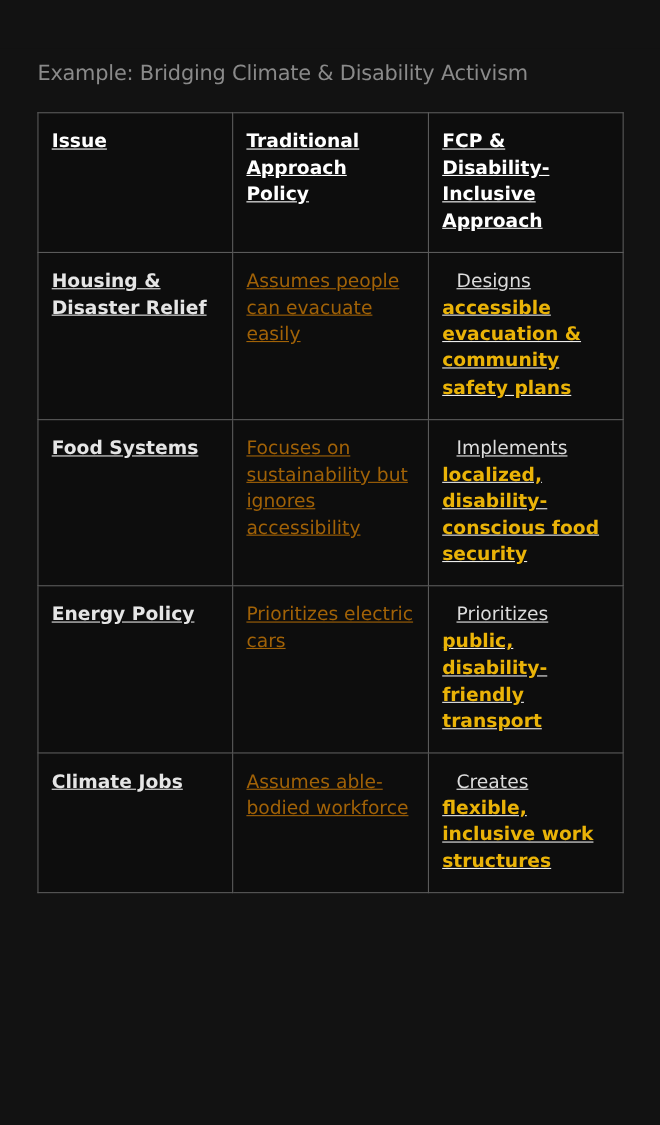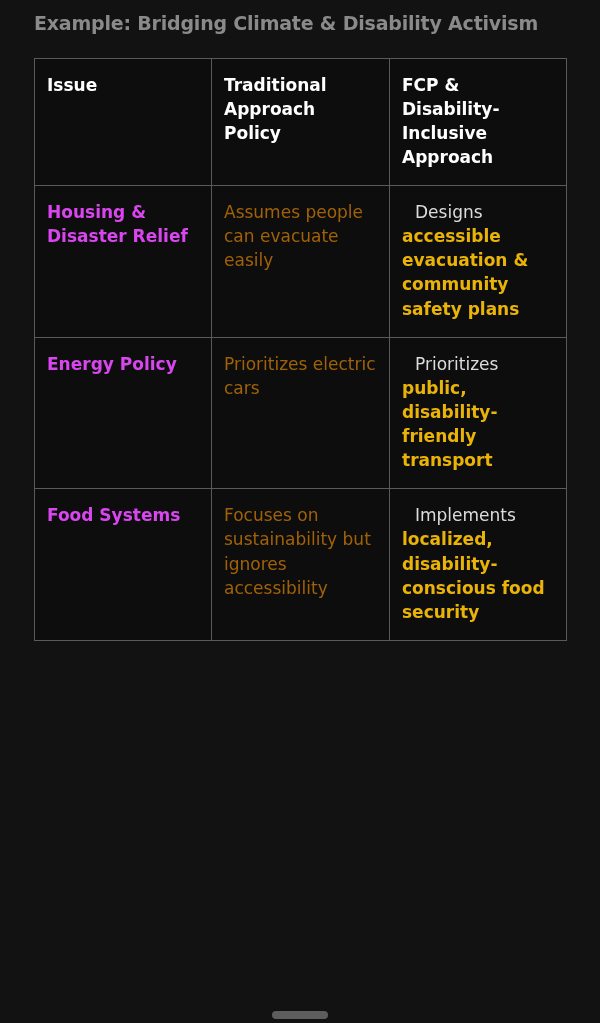--- a/index.html
+++ b/index.html
@@ -16,25 +16,26 @@
   }
   .page {
     width: 600px;
     height: 1023px;
     position: relative;
     background: #121212;
     box-sizing: border-box;
   }
   .heading {
     font-size: 19px;
-    font-weight: bold;
+    font-weight: normal;
     color: #8a8a8a;
     line-height: 1.45;
     padding: 10px 34px 0 34px;
     letter-spacing: -0.2px;
+    margin-top: 44px;
   }
   .table-wrap {
     margin: 20px 34px 0 34px;
     width: 532px;
   }
   table {
     border-collapse: collapse;
     width: 532px;
     table-layout: fixed;
     background: #0d0d0d;
@@ -42,31 +43,32 @@
   td, th {
     border: 1px solid #5a5a5a;
     vertical-align: top;
     text-align: left;
     padding: 14px 12px 16px 12px;
     font-size: 17px;
     line-height: 1.42;
     color: #ececec;
     word-wrap: break-word;
     overflow-wrap: break-word;
+    text-decoration: underline;
   }
   col.c1 { width: 177px; }
   col.c2 { width: 178px; }
   col.c3 { width: 177px; }
   .hdr {
     font-weight: bold;
     color: #ffffff;
   }
   .rowhdr {
     font-weight: bold;
-    color: #d946ef;
+    color: #e5e5e5;
   }
   .cell-plain {
     color: #a16207;
     font-weight: normal;
   }
   .cell-mixed .lead {
     color: #dcdcdc;
     font-weight: normal;
     margin-left: 13px;
   }
@@ -106,29 +108,34 @@
           <td class="hdr">FCP &amp; Disability-Inclusive Approach</td>
         </tr>
 
         <tr>
           <td class="rowhdr">Housing &amp; Disaster Relief</td>
           <td class="cell-plain">Assumes people can evacuate easily</td>
           <td class="cell-mixed"><span class="lead">Designs </span><span class="strong">accessible evacuation &amp; community safety plans</span></td>
         </tr>
 
         <tr>
+          <td class="rowhdr">Food Systems</td>
+          <td class="cell-plain">Focuses on sustainability but ignores accessibility</td>
+          <td class="cell-mixed"><span class="lead">Implements </span><span class="strong">localized, disability-conscious food security</span></td>
+        </tr>
+
+        <tr>
           <td class="rowhdr">Energy Policy</td>
           <td class="cell-plain">Prioritizes electric cars</td>
           <td class="cell-mixed"><span class="lead">Prioritizes </span><span class="strong">public, disability-friendly transport</span></td>
         </tr>
 
         <tr>
-          <td class="rowhdr">Food Systems</td>
-          <td class="cell-plain">Focuses on sustainability but ignores accessibility</td>
-          <td class="cell-mixed"><span class="lead">Implements </span><span class="strong">localized, disability-conscious food security</span></td>
+          <td class="rowhdr">Climate Jobs</td>
+          <td class="cell-plain">Assumes able-bodied workforce</td>
+          <td class="cell-mixed"><span class="lead">Creates </span><span class="strong">flexible, inclusive work structures</span></td>
         </tr>
-
       </tbody>
     </table>
   </div>
 
   <div class="scroll-pill"></div>
 </div>
 
 </body></html>

